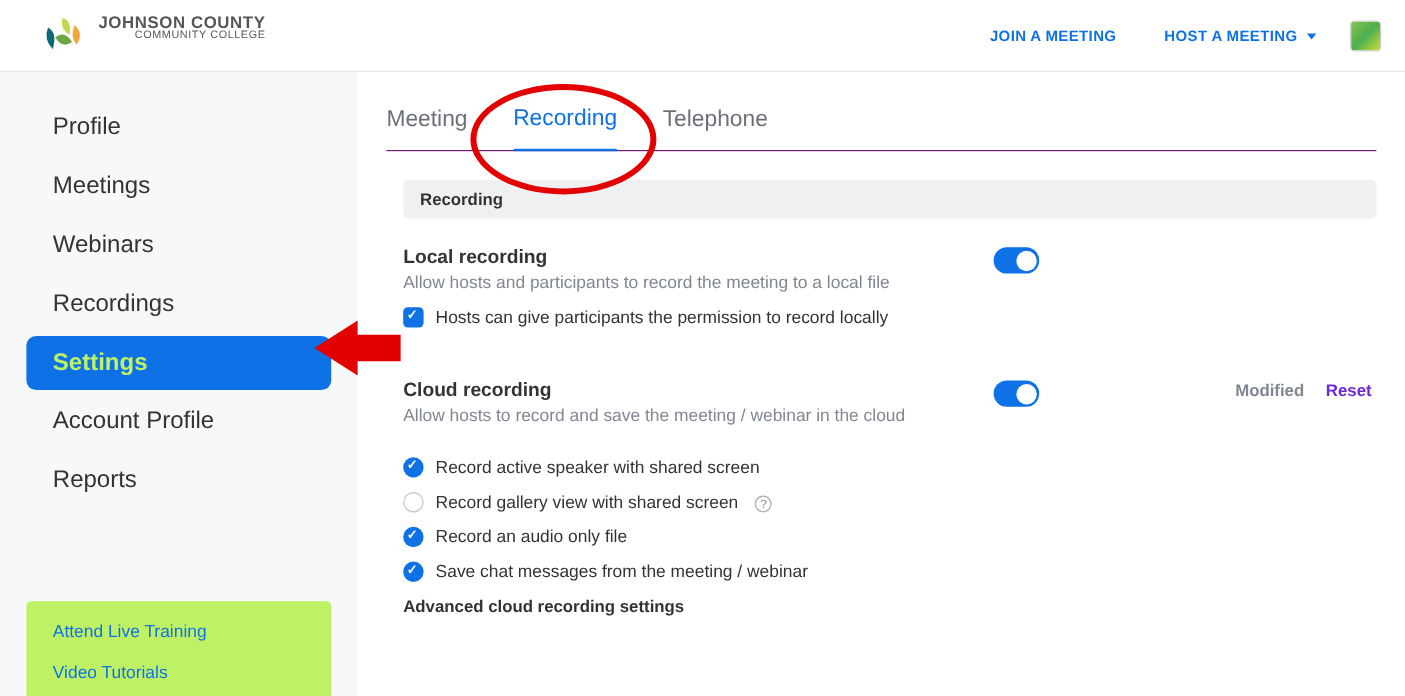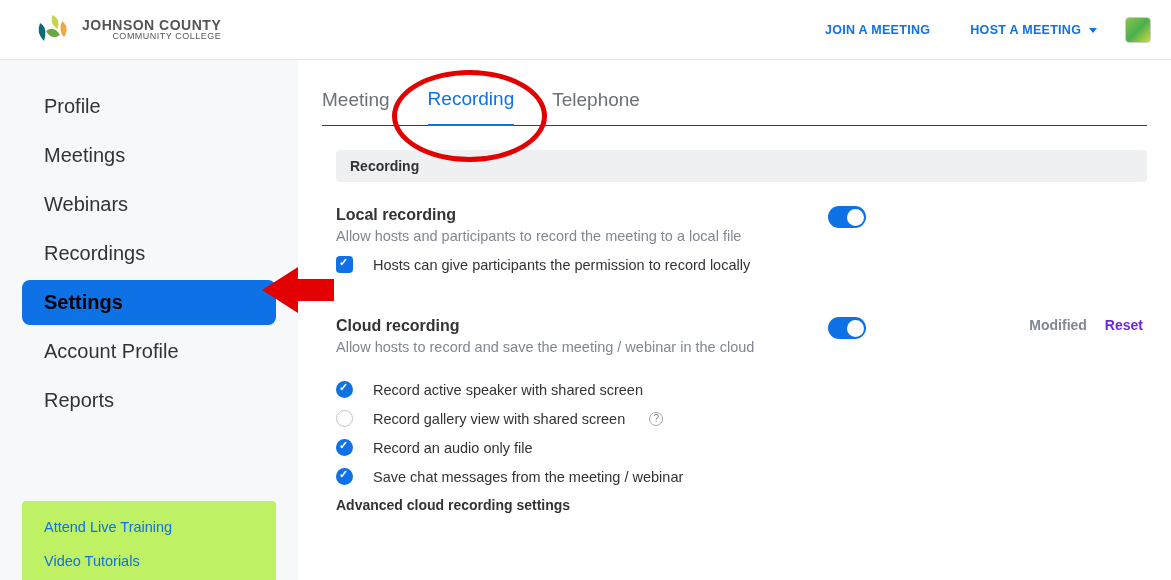--- a/index.html
+++ b/index.html
@@ -1,34 +1,34 @@
 <!DOCTYPE html>
 <html><head>
 <meta charset="utf-8">
 <style>
   * { box-sizing: border-box; margin: 0; padding: 0; }
   body { font-family: -apple-system, BlinkMacSystemFont, "Segoe UI", Arial, sans-serif; color: #333; background: #fff; width:1171px; }
   a { text-decoration: none; }
 
   
   .header { display:flex; align-items:center; height:60px; border-bottom:1px solid #e5e5e5; padding:0 20px 0 32px; }
-  .logo-wrap { display:flex; align-items:center; gap:8px; }
+  .logo-wrap { display:flex; align-items:flex-start; gap:8px; }
   .logo-text { display:flex; flex-direction:column; line-height:1; }
   .logo-text .l1 { font-weight:700; font-size:14px; letter-spacing:0.5px; color:#555; }
   .logo-text .l2 { font-size:9px; letter-spacing:0.5px; color:#555; text-align:right; }
   .header-spacer { flex:1; }
   .header-link { color:#0e71e6; font-weight:700; font-size:12.5px; letter-spacing:0.3px; margin-left:40px; cursor:pointer; }
   .dropdown-caret { display:inline-block; margin-left:4px; border-left:4px solid transparent; border-right:4px solid transparent; border-top:5px solid #0e71e6; vertical-align:middle; }
   .avatar { width:26px; height:26px; border-radius:4px; margin-left:28px; background:linear-gradient(135deg,#8bc34a,#4caf50,#cddc39); border:1px solid #ccc; }
 
   
   .main { display:flex; }
   .sidebar { width:298px; background:#f7f8fa; min-height:520px; padding:24px 22px; }
   .nav-item { display:block; padding:11px 22px; font-size:20px; color:#333; cursor:pointer; border-radius:8px; margin-bottom:4px; font-weight:500; }
-  .nav-item.active { background:#0e71e6; color:#000000; font-weight:700; }
+  .nav-item.active { background:#0e71e6; color:#bef264; font-weight:700; }
   .help-box { background:#bef264; border-radius:4px; padding:18px 22px; margin-top:78px; }
   .help-link { display:block; color:#0e71e6; font-size:14.5px; margin-bottom:18px; cursor:pointer; }
 
   
   .content { flex:1; padding:18px 24px 0 24px; position:relative; }
   .tabs { display:flex; gap:38px; border-bottom:1px solid #701a75; margin-bottom:24px; align-items:flex-end; }
   .tab { font-size:19px; color:#6c7179; padding:10px 0 14px 0; cursor:pointer; font-weight:500; }
   .tab.active { color:#0e71e6; border-bottom:2px solid #0e71e6; margin-bottom:-1px; }
 
   .section-header { background:#eef0f2; padding:8px 14px; font-weight:600; font-size:14px; color:#333; border-radius:4px; margin-bottom:24px; }
@@ -37,21 +37,21 @@
   .setting-left { width:490px; }
   .setting-left.cloud { width:490px; }
   .setting-title { font-weight:700; font-size:16px; color:#333; margin-bottom:4px; }
   .setting-desc { font-size:14.5px; color:#808793; margin-bottom:12px; }
   .toggle { width:38px; height:22px; border-radius:12px; background:#0e71e6; position:relative; cursor:pointer; margin-left:2px; flex-shrink:0; }
   .toggle::after { content:''; position:absolute; width:17px; height:17px; border-radius:50%; background:#fff; top:2.5px; right:2.5px; }
   .setting-meta { flex:1; display:flex; justify-content:flex-end; align-items:center; gap:18px; padding-right:4px;font-weight:bold; }
   .meta-mod { color:#808793; font-size:14px; }
   .meta-reset { color:#6d28d9; font-size:14px; cursor:pointer;text-align:center; }
 
-  .check-row { display:flex; align-items:center; gap:20px; margin-bottom:12px; }
+  .check-row { display:flex; align-items:flex-end; gap:10px; margin-bottom:12px; }
   .cb { width:17px; height:17px; border-radius:50%; position:relative; flex-shrink:0; cursor:pointer; }
   .cb.checked { background:#0e71e6; }
   .cb.checked::after { content:'✓'; color:#fff; font-size:11px; position:absolute; top:0; left:3px; font-weight:700; }
   .cb.unchecked { background:#fff; border:1.5px solid #bfc4cc; }
   .cb.square { border-radius:4px; }
   .check-label { font-size:14.5px; color:#333; }
   .help-icon { display:inline-flex; width:14px; height:14px; border:1px solid #aaa; border-radius:50%; align-items:center; justify-content:center; font-size:10px; color:#888; margin-left:4px; cursor:pointer; }
 
   .subheading { font-weight:700; font-size:14px; margin-top:6px; }
 

